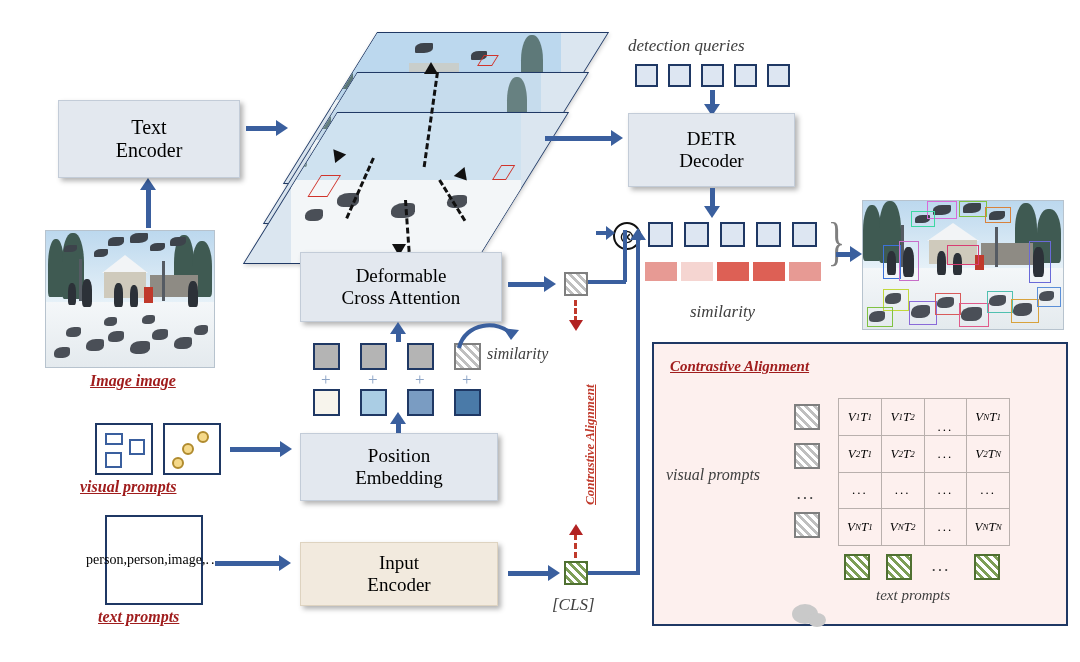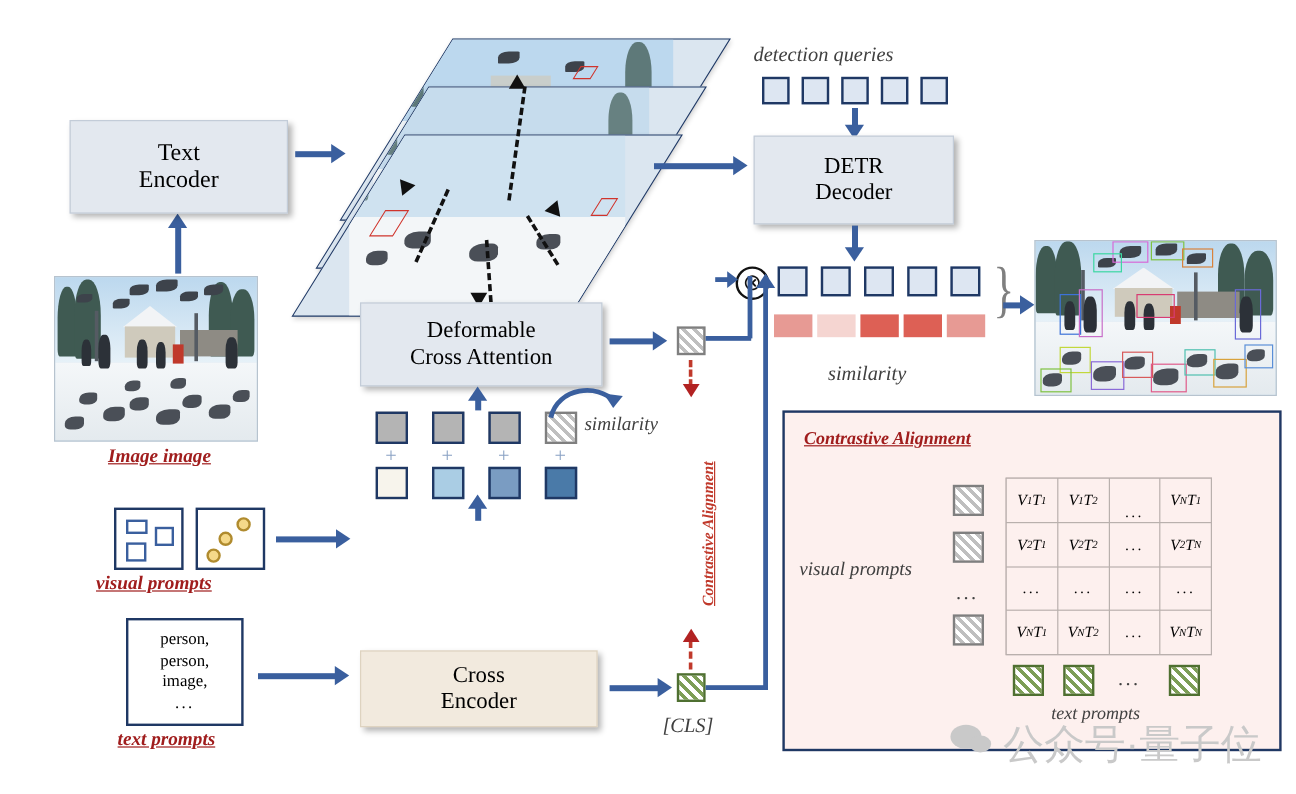--- a/index.html
+++ b/index.html
@@ -64,21 +64,21 @@
   .matrix .cell i{font-style:italic;}
   .matrix .cell sub{font-size:9px;font-style:italic;}
   .matrix .cell.dots{font-style:normal;letter-spacing:2px;}
 
   
   .pbox{position:absolute;box-sizing:border-box;border:2px solid #1f3864;background:#fff;}
   .prect{position:absolute;box-sizing:border-box;border:2px solid #3a5f9e;background:#fff;}
   .pcirc{position:absolute;box-sizing:border-box;border:2px solid #b08b2e;background:#f5d98a;border-radius:50%;}
 
   .tprompt{position:absolute;box-sizing:border-box;border:2px solid #1f3864;background:#fff;
-     display:flex;flex-direction:column;align-items:center;justify-content:center;
+     display:flex;flex-direction:row;align-items:center;justify-content:center;
      font-size:14px;line-height:1.25;}
 
   
   .brace{position:absolute;color:#7f7f7f;font-size:52px;font-family:"Liberation Serif",serif;
      line-height:1;transform:scaleX(.7);}
 
   
   .photo{position:absolute;overflow:hidden;background:#cfe0ee;}
   .sky{position:absolute;left:0;right:0;top:0;height:52%;
        background:linear-gradient(#bcd8ee,#e6f1f8);}
@@ -378,34 +378,38 @@
   <div class="pbox" style="left:163px;top:423px;width:58px;height:52px;">
     <div class="pcirc" style="left:32px;top:6px;width:12px;height:12px;"></div>
     <div class="pcirc" style="left:17px;top:18px;width:12px;height:12px;"></div>
     <div class="pcirc" style="left:7px;top:32px;width:12px;height:12px;"></div>
   </div>
   <div class="red-ul" style="left:80px;top:478px;font-size:16px;">visual prompts</div>
 
   <div class="arrow-line" style="left:230px;top:447px;width:52px;height:5px;"></div>
   <div class="arrow-head ah-right" style="left:280px;top:441px;"></div>
 
+  <div class="module" style="left:300px;top:433px;width:196px;height:66px;font-size:19px;flex-direction:column;">
+    <span>Position</span>
+    <span>Embedding</span>
+  </div>
 
   <div class="tprompt" style="left:105px;top:515px;width:98px;height:90px;">
     <span>person,</span>
     <span>person,</span>
     <span>image,</span>
     <span style="letter-spacing:2px;">...</span>
   </div>
   <div class="red-ul" style="left:98px;top:608px;font-size:16px;">text prompts</div>
 
   <div class="arrow-line" style="left:215px;top:561px;width:66px;height:5px;"></div>
   <div class="arrow-head ah-right" style="left:279px;top:555px;"></div>
 
   <div class="module cream" style="left:300px;top:542px;width:196px;height:62px;font-size:19px;flex-direction:column;">
-    <span>Cross</span>
+    <span>Input</span>
     <span>Encoder</span>
   </div>
 
   <div class="arrow-line" style="left:508px;top:571px;width:42px;height:5px;"></div>
   <div class="arrow-head ah-right" style="left:548px;top:565px;"></div>
 
   <div class="hatch green" style="left:564px;top:561px;width:24px;height:24px;"></div>
   <div class="lbl" style="left:552px;top:595px;font-size:17px;">[CLS]</div>
 
   <div class="arrow-line" style="left:588px;top:571px;width:52px;height:4px;"></div>
@@ -494,15 +498,14 @@
     <div class="hatch green" style="left:190px;top:210px;width:26px;height:26px;"></div>
     <div class="hatch green" style="left:232px;top:210px;width:26px;height:26px;"></div>
     <div class="lbl" style="left:278px;top:212px;font-size:17px;letter-spacing:2px;">...</div>
     <div class="hatch green" style="left:320px;top:210px;width:26px;height:26px;"></div>
 
     <div class="lbl" style="left:222px;top:243px;font-size:15px;">text prompts</div>
   </div>
 
   <div class="wm-bubble" style="left:792px;top:604px;width:26px;height:20px;"></div>
   <div class="wm-bubble" style="left:808px;top:613px;width:18px;height:14px;"></div>
-  <div class="wm" style="left:836px;top:598px;font-size:34px;">公众号·量子位</div>
 
 </div>
 
 </body></html>

